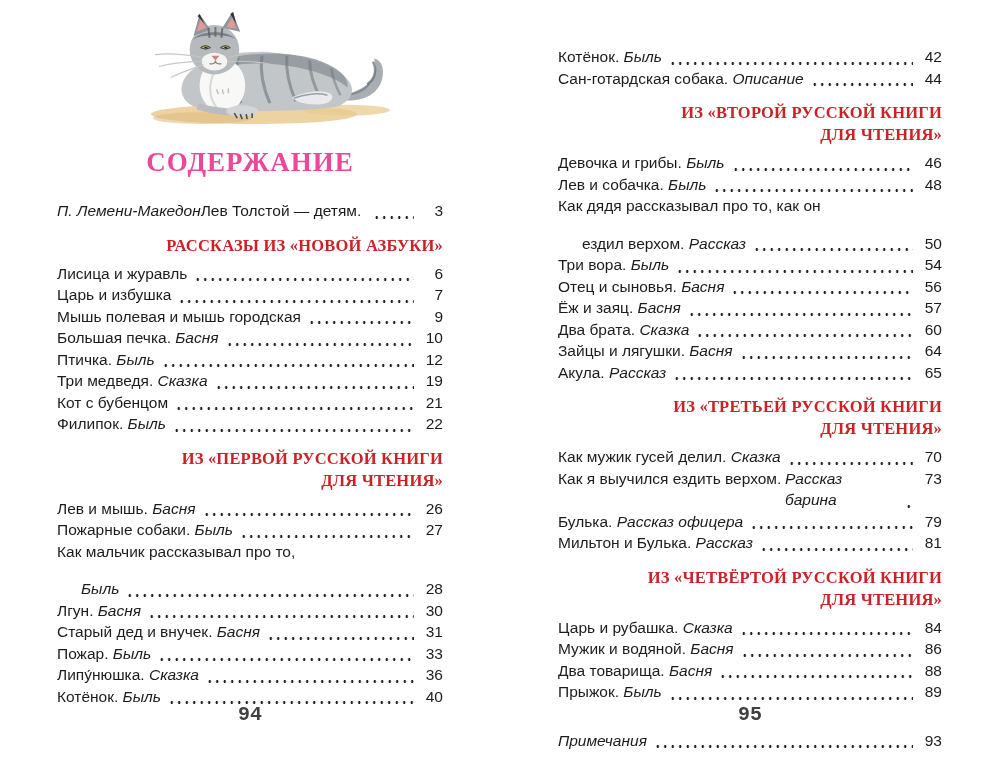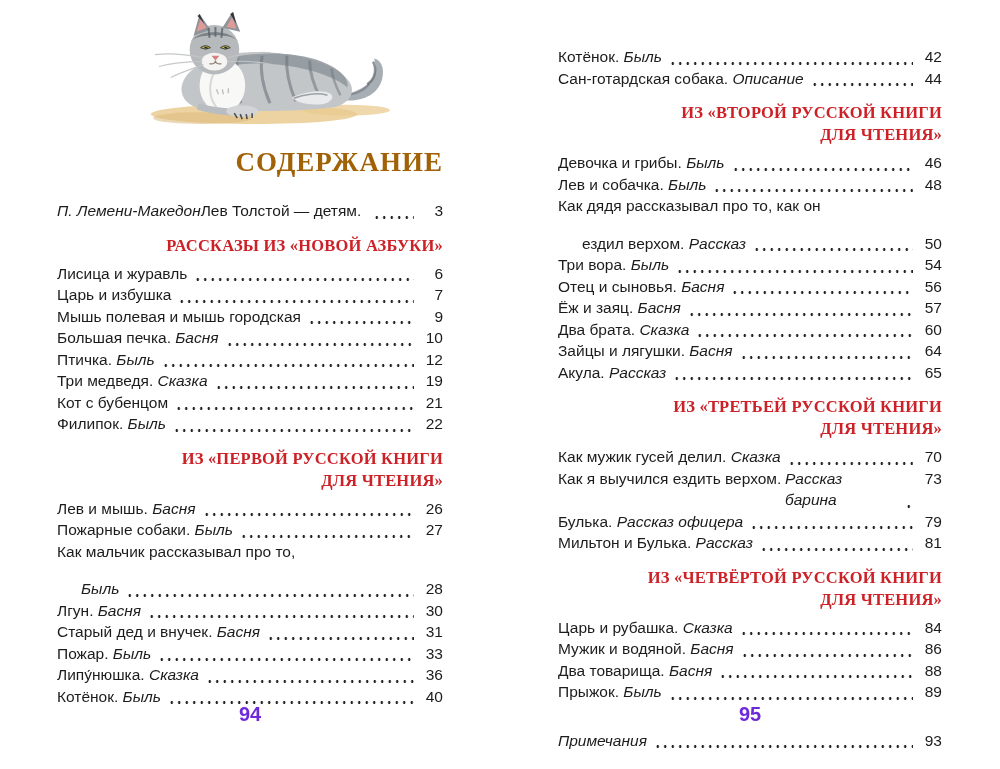--- a/index.html
+++ b/index.html
@@ -8,23 +8,23 @@
     font-family:"Liberation Sans", sans-serif; color:#1c1c1c; overflow:hidden;
   }
   .page { position:absolute; top:0; height:769px; }
   .page-left  { left:57px;  width:386px; }
   .page-right { left:558px; width:384px; padding-top:46px; box-sizing:border-box; }
 
   .cat-wrap { width:248px; margin:12px 0 0 86px; }
   .cat-wrap svg { display:block; }
 
   .contents-title {
-    margin:16px 0 22px; text-align:right;
+    margin:16px 0 22px; text-align:center;
     font-family:"Liberation Serif", serif; font-weight:bold;
-    font-size:27px; letter-spacing:1px; color:#a16207;
+    font-size:27px; letter-spacing:1px; color:#ec4899;
   }
 
   .toc { font-size:15.5px; line-height:21.5px; }
 
   .sec-heading {
     font-family:"Liberation Serif", serif; font-weight:bold;
     color:#cc2127; text-align:right; font-size:16.5px; line-height:22px;
     margin:13px 0 6px; white-space:pre-line; letter-spacing:0.2px;
   }
 
@@ -38,21 +38,21 @@
     flex:1 1 auto; min-width:10px; align-self:flex-end;
     height:16px; margin:0 5px;
     background-image:radial-gradient(circle, #242424 1.15px, rgba(0,0,0,0) 1.5px);
     background-size:7.5px 3px; background-repeat:repeat-x;
     background-position:left 2px bottom 3px;
   }
   .num { flex:0 0 auto; min-width:24px; text-align:right; }
 
   .pagenum {
     position:absolute; top:703px; left:0; width:100%; text-align:center;
-    font-family:Liberation Sans, sans-serif; font-weight:bold; font-size:20px; color:#6d28d9;
+    font-family:Liberation Mono, monospace; font-weight:bold; font-size:20px; color:#404040;
   }
 </style>
 </head>
 <body>
 
 <div id="screen">
 
   <div class="page page-left">
 
     <div class="cat-wrap">

